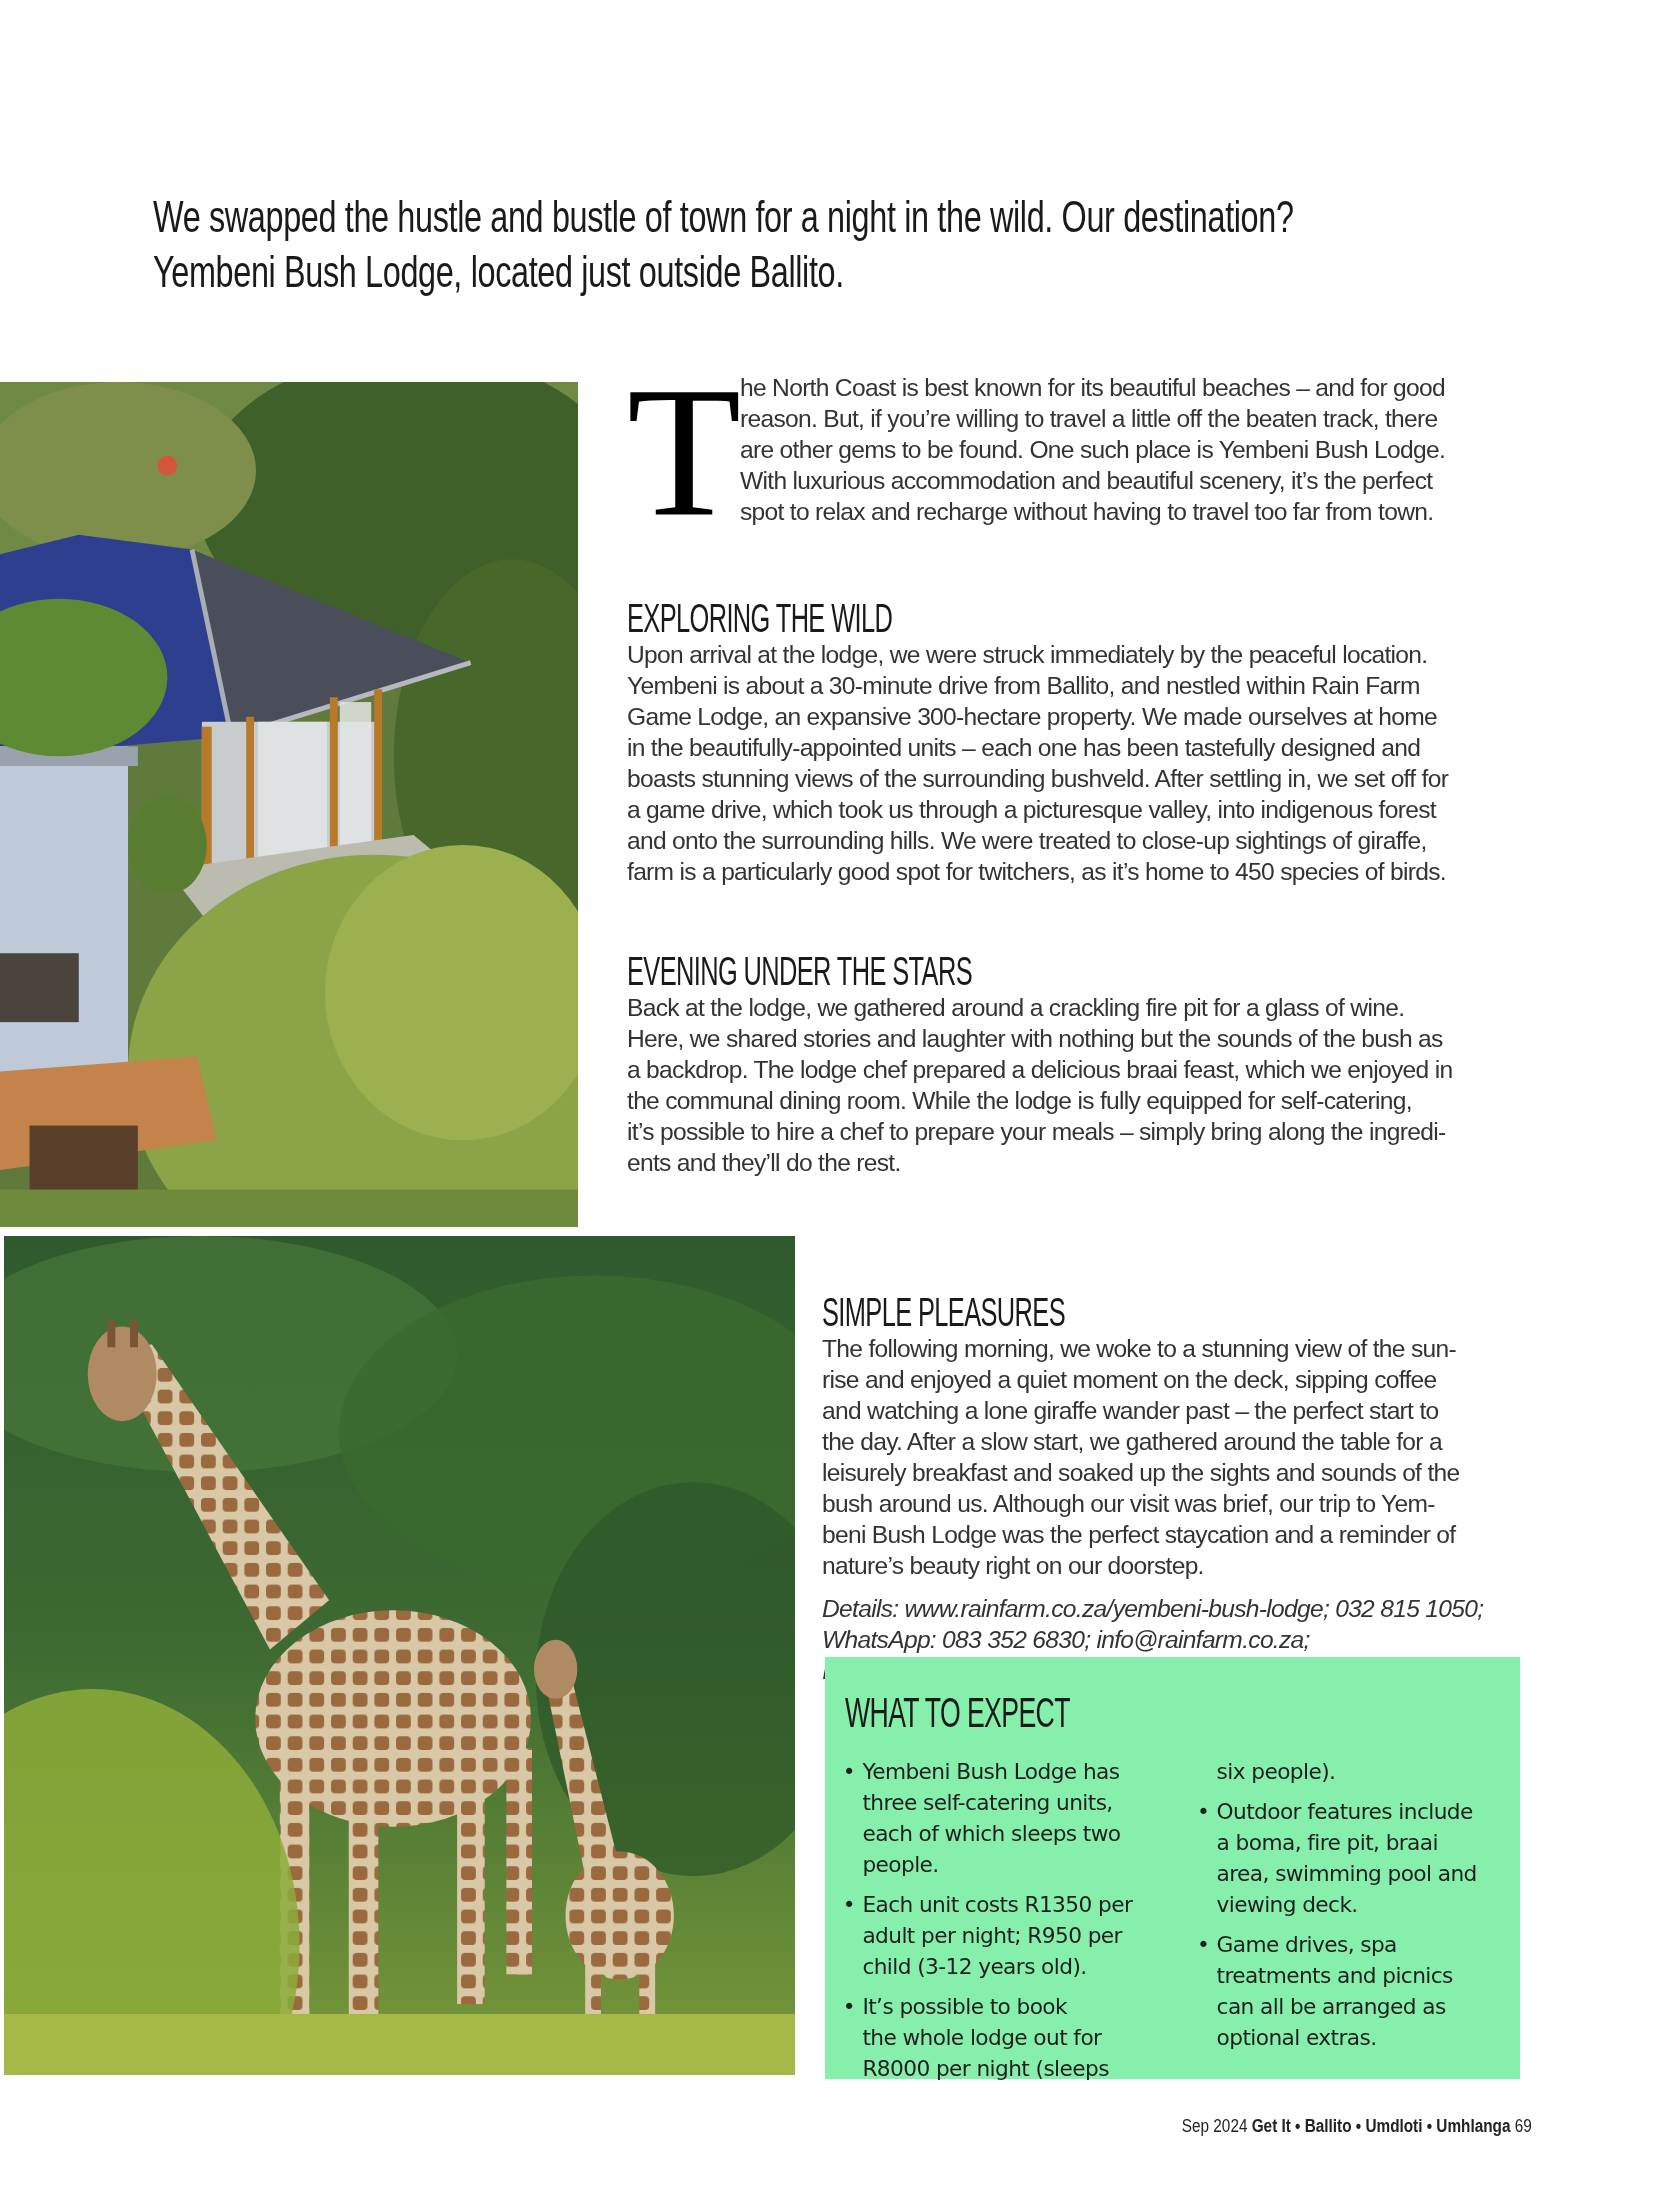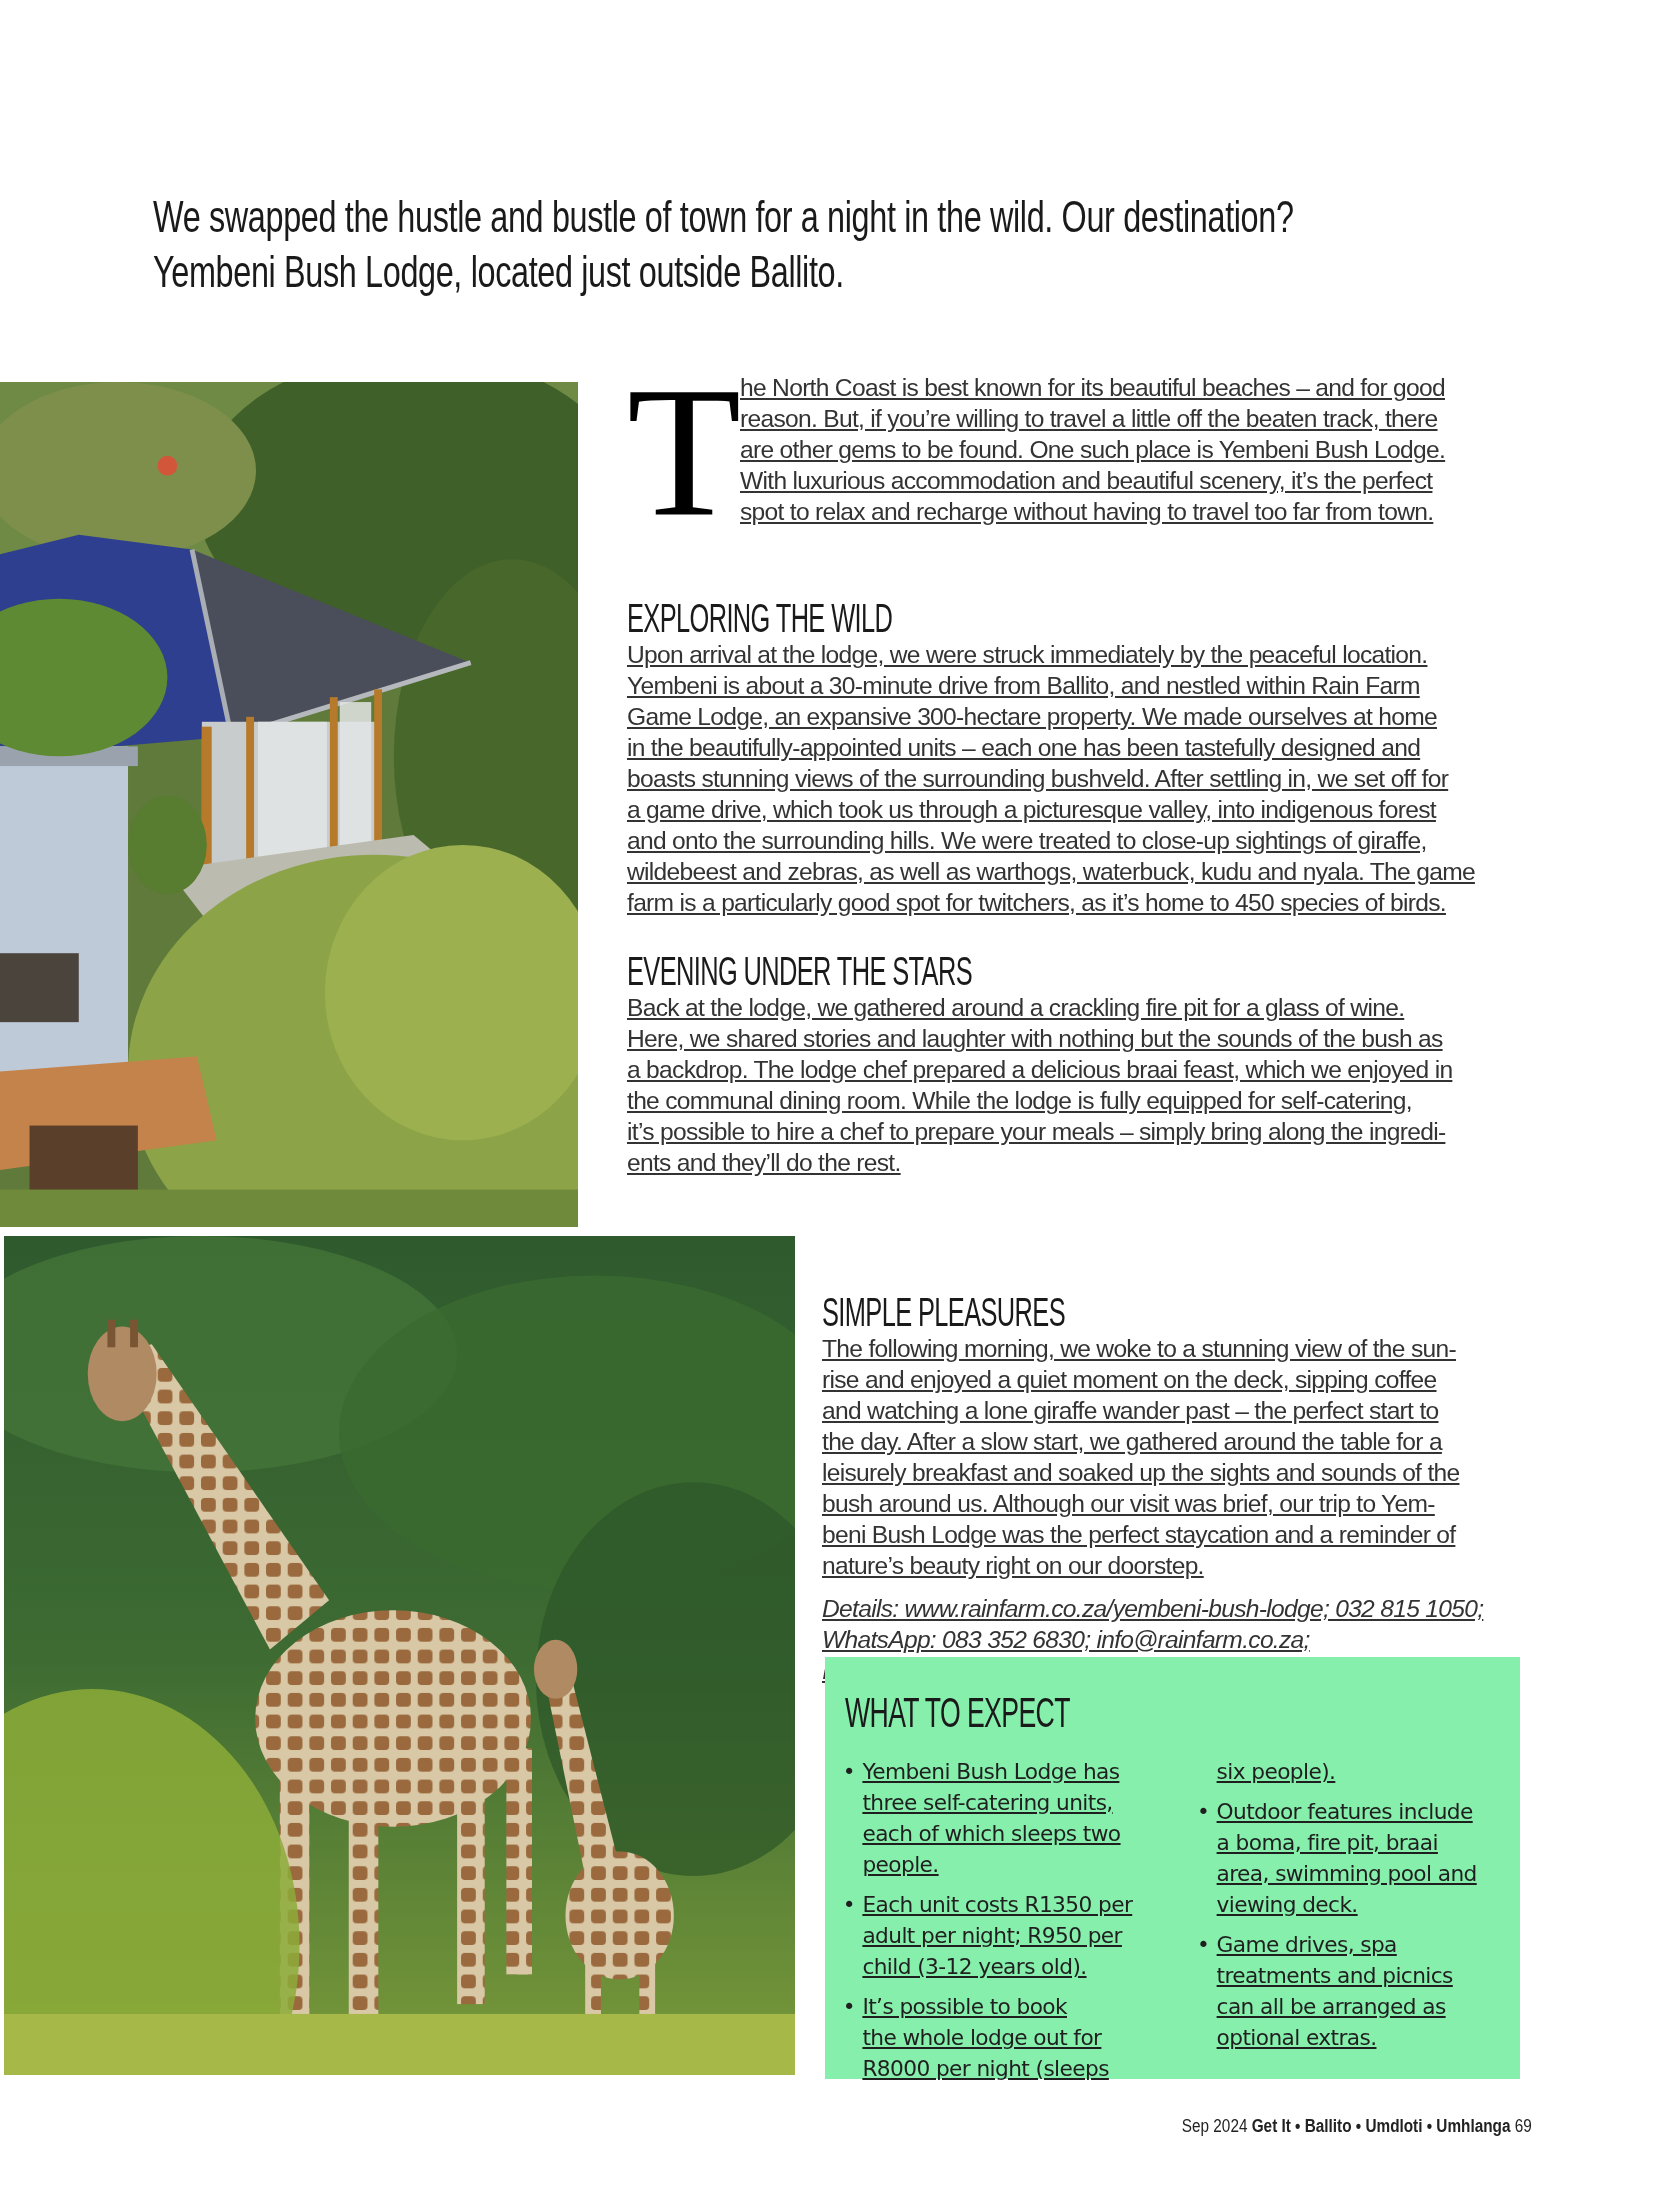--- a/index.html
+++ b/index.html
@@ -27,21 +27,21 @@
   .lead { position: absolute; left: 627px; top: 372px; width: 906px; }
   .dropcap { position: absolute; left: 0; top: 0; width: 108px; height: 158px;
              font-family: "Liberation Serif", serif; font-size: 187px; line-height: 158px;
              color: #000; }
   .lead-text { margin-left: 113px; padding-top: 0px; }
   .lead-text .line { display: block; white-space: nowrap; }
 
   #s1 { top: 596px; }
   #s2 { top: 949px; }
   #s3 { top: 1290px; left: 822px; width: 709px; }
-  .line { display: block; white-space: nowrap; text-decoration: underline; }
+  .line { display: block; white-space: nowrap; }
 
   .details { font-style: italic; margin-top: 11.8px; }
 
   .expect-box { position: absolute; left: 825px; top: 1657px; width: 695px; height: 422px;
                 background: #86efac; }
   .expect-title { position: absolute; left: 19.7px; top: 31.5px;
                   font-family: "Liberation Sans", sans-serif; font-size: 43px; line-height: 47px;
                   color: #1a1a1a; transform: scaleX(0.62); transform-origin: left top;
                   white-space: nowrap; letter-spacing: -1px; }
   .expect-col { position: absolute; top: 99px; font-family: "DejaVu Sans", sans-serif;
@@ -121,21 +121,20 @@
 <div class="col" id="s1">
   <div class="section-title">EXPLORING THE WILD</div>
   <div class="body-text">
     <span class="line">Upon arrival at the lodge, we were struck immediately by the peaceful location.</span>
     <span class="line">Yembeni is about a 30-minute drive from Ballito, and nestled within Rain Farm</span>
     <span class="line">Game Lodge, an expansive 300-hectare property. We made ourselves at home</span>
     <span class="line">in the beautifully-appointed units – each one has been tastefully designed and</span>
     <span class="line">boasts stunning views of the surrounding bushveld. After settling in, we set off for</span>
     <span class="line">a game drive, which took us through a picturesque valley, into indigenous forest</span>
     <span class="line">and onto the surrounding hills. We were treated to close-up sightings of giraffe,</span>
-    <span class="line">wildebeest and zebras, as well as warthogs, waterbuck, kudu and nyala. The game</span>
     <span class="line">farm is a particularly good spot for twitchers, as it’s home to 450 species of birds.</span>
   </div>
 </div>
 
 <div class="col" id="s2">
   <div class="section-title">EVENING UNDER THE STARS</div>
   <div class="body-text">
     <span class="line">Back at the lodge, we gathered around a crackling fire pit for a glass of wine.</span>
     <span class="line">Here, we shared stories and laughter with nothing but the sounds of the bush as</span>
     <span class="line">a backdrop. The lodge chef prepared a delicious braai feast, which we enjoyed in</span>

